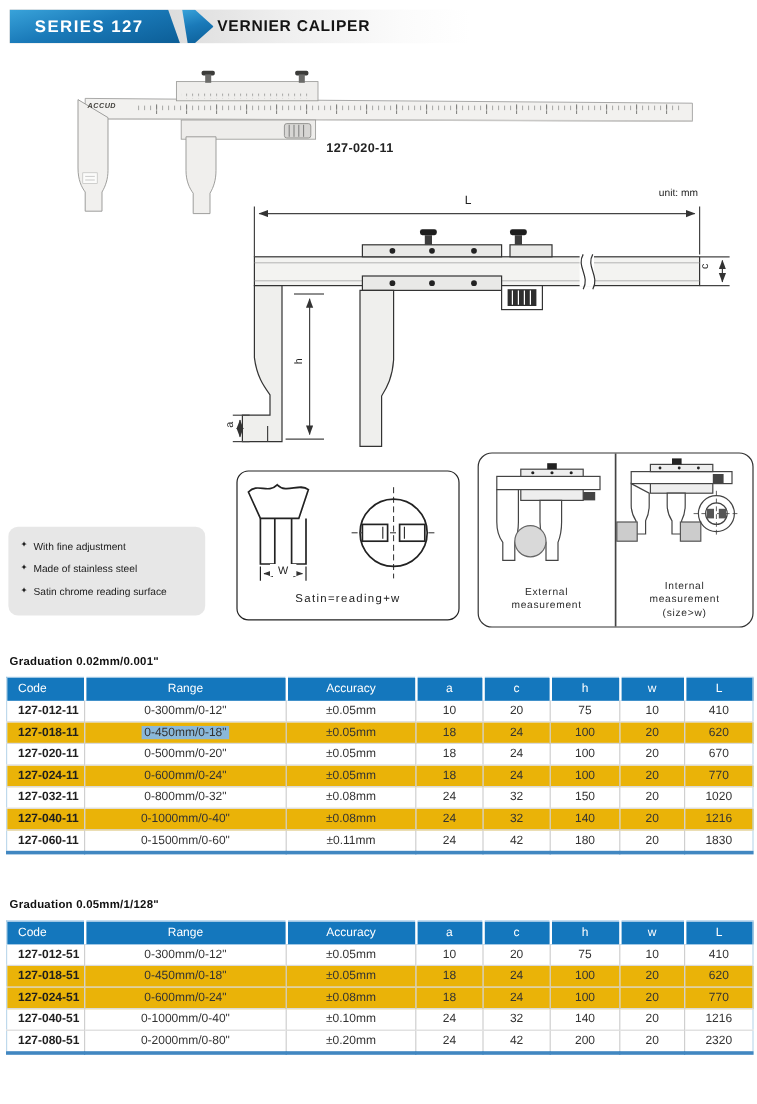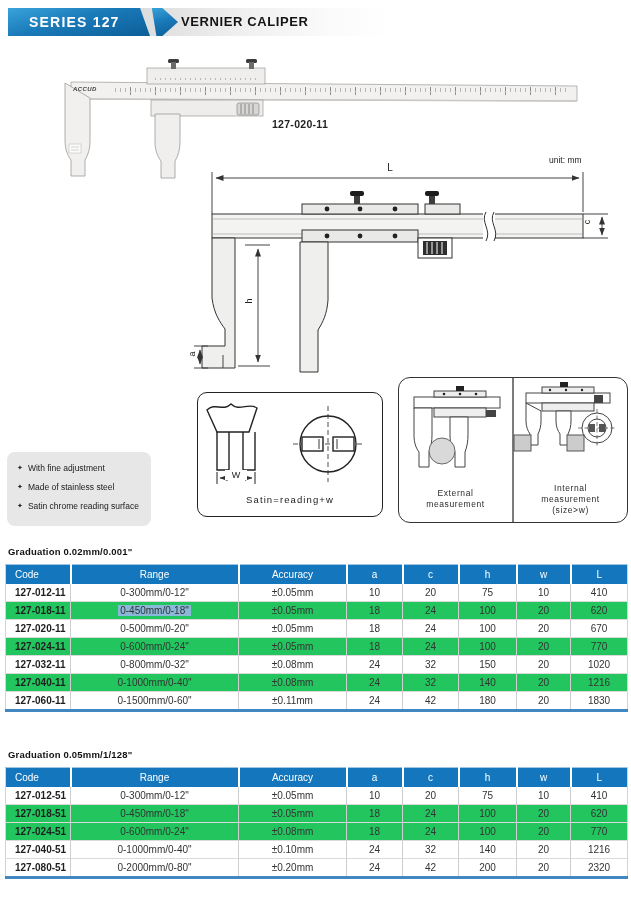--- a/index.html
+++ b/index.html
@@ -25,21 +25,21 @@
   .brand-lbl { left:73px; top:86px; font-size:6px; font-weight:bold; font-style:italic; color:#44423e; letter-spacing:0.4px; }
   .model-lbl { left:255px; top:118px; width:90px; text-align:center; font-weight:bold; font-size:10.5px; letter-spacing:0.3px; color:#222; }
   .unit-lbl  { left:549px; top:155px; font-size:8.5px; color:#222; }
   .dimL-lbl  { left:380px; top:162px; width:20px; text-align:center; font-size:10px; }
   .vlabel { position:absolute; font-size:9px; transform:rotate(-90deg); color:#222; }
   .dimh-lbl { left:246px; top:296px; }
   .dima-lbl { left:189px; top:349px; }
   .dimc-lbl { left:585px; top:217px; }
 
   
-  .features { position:absolute; left:7px; top:452px; width:144px; height:74px;
+  .features { position:absolute; left:7px; top:439px; width:164px; height:74px;
     background:#e7e7e7; border-radius:8px; box-sizing:border-box; padding:11px 8px 0 10px; }
   .feature-item { display:flex; align-items:flex-start; font-size:8.5px; color:#1a1a1a; line-height:10px; margin-bottom:9px; }
   .feature-item .bullet { font-size:7px; margin-right:5px; line-height:10px; color:#222; }
 
   
   .result-box { position:absolute; left:197px; top:392px; width:186px; height:125px;
     border:1.5px solid #222; border-radius:10px; box-sizing:border-box; }
   .w-lbl { position:absolute; left:225px; top:470px; width:22px; text-align:center;
     font-size:9px; color:#222; background:#fff; }
   .formula-lbl { position:absolute; left:197px; top:494px; width:186px; text-align:center;
@@ -60,21 +60,21 @@
     border-top:1px solid #9dc6e4; border-bottom:3px solid #4187c1; }
   .spec-table thead th { background:#1477bd; color:#fff; font-weight:normal; height:19px;
     text-align:center; border-right:2px solid #fff; padding:0; font-size:10px; }
   .spec-table thead th:first-child { text-align:left; padding-left:9px; }
   .spec-table thead th:last-child { border-right:none; }
   .spec-table tbody td { height:17px; text-align:center; border-right:1px solid #cfcfcf;
     border-top:1px solid #dadada; padding:0; background:transparent; }
   .spec-table tbody tr:first-child td { border-top:none; }
   .spec-table tbody td:last-child { border-right:none; }
   .spec-table tbody td.code { font-weight:bold; text-align:left; padding-left:9px; color:#1e1e1e; }
-  .spec-table tbody tr.alt { background:#22c55e;margin-top:31px; }
+  .spec-table tbody tr.alt { background:#eab308;margin-top:31px; }
   .spec-table .selected { background:#8ab8d9; padding:0 2px; }
 
   svg { position:absolute; }
 </style>
 </head>
 <body>
 
 <div id="page">
 
   <div class="banner-strip"></div>

